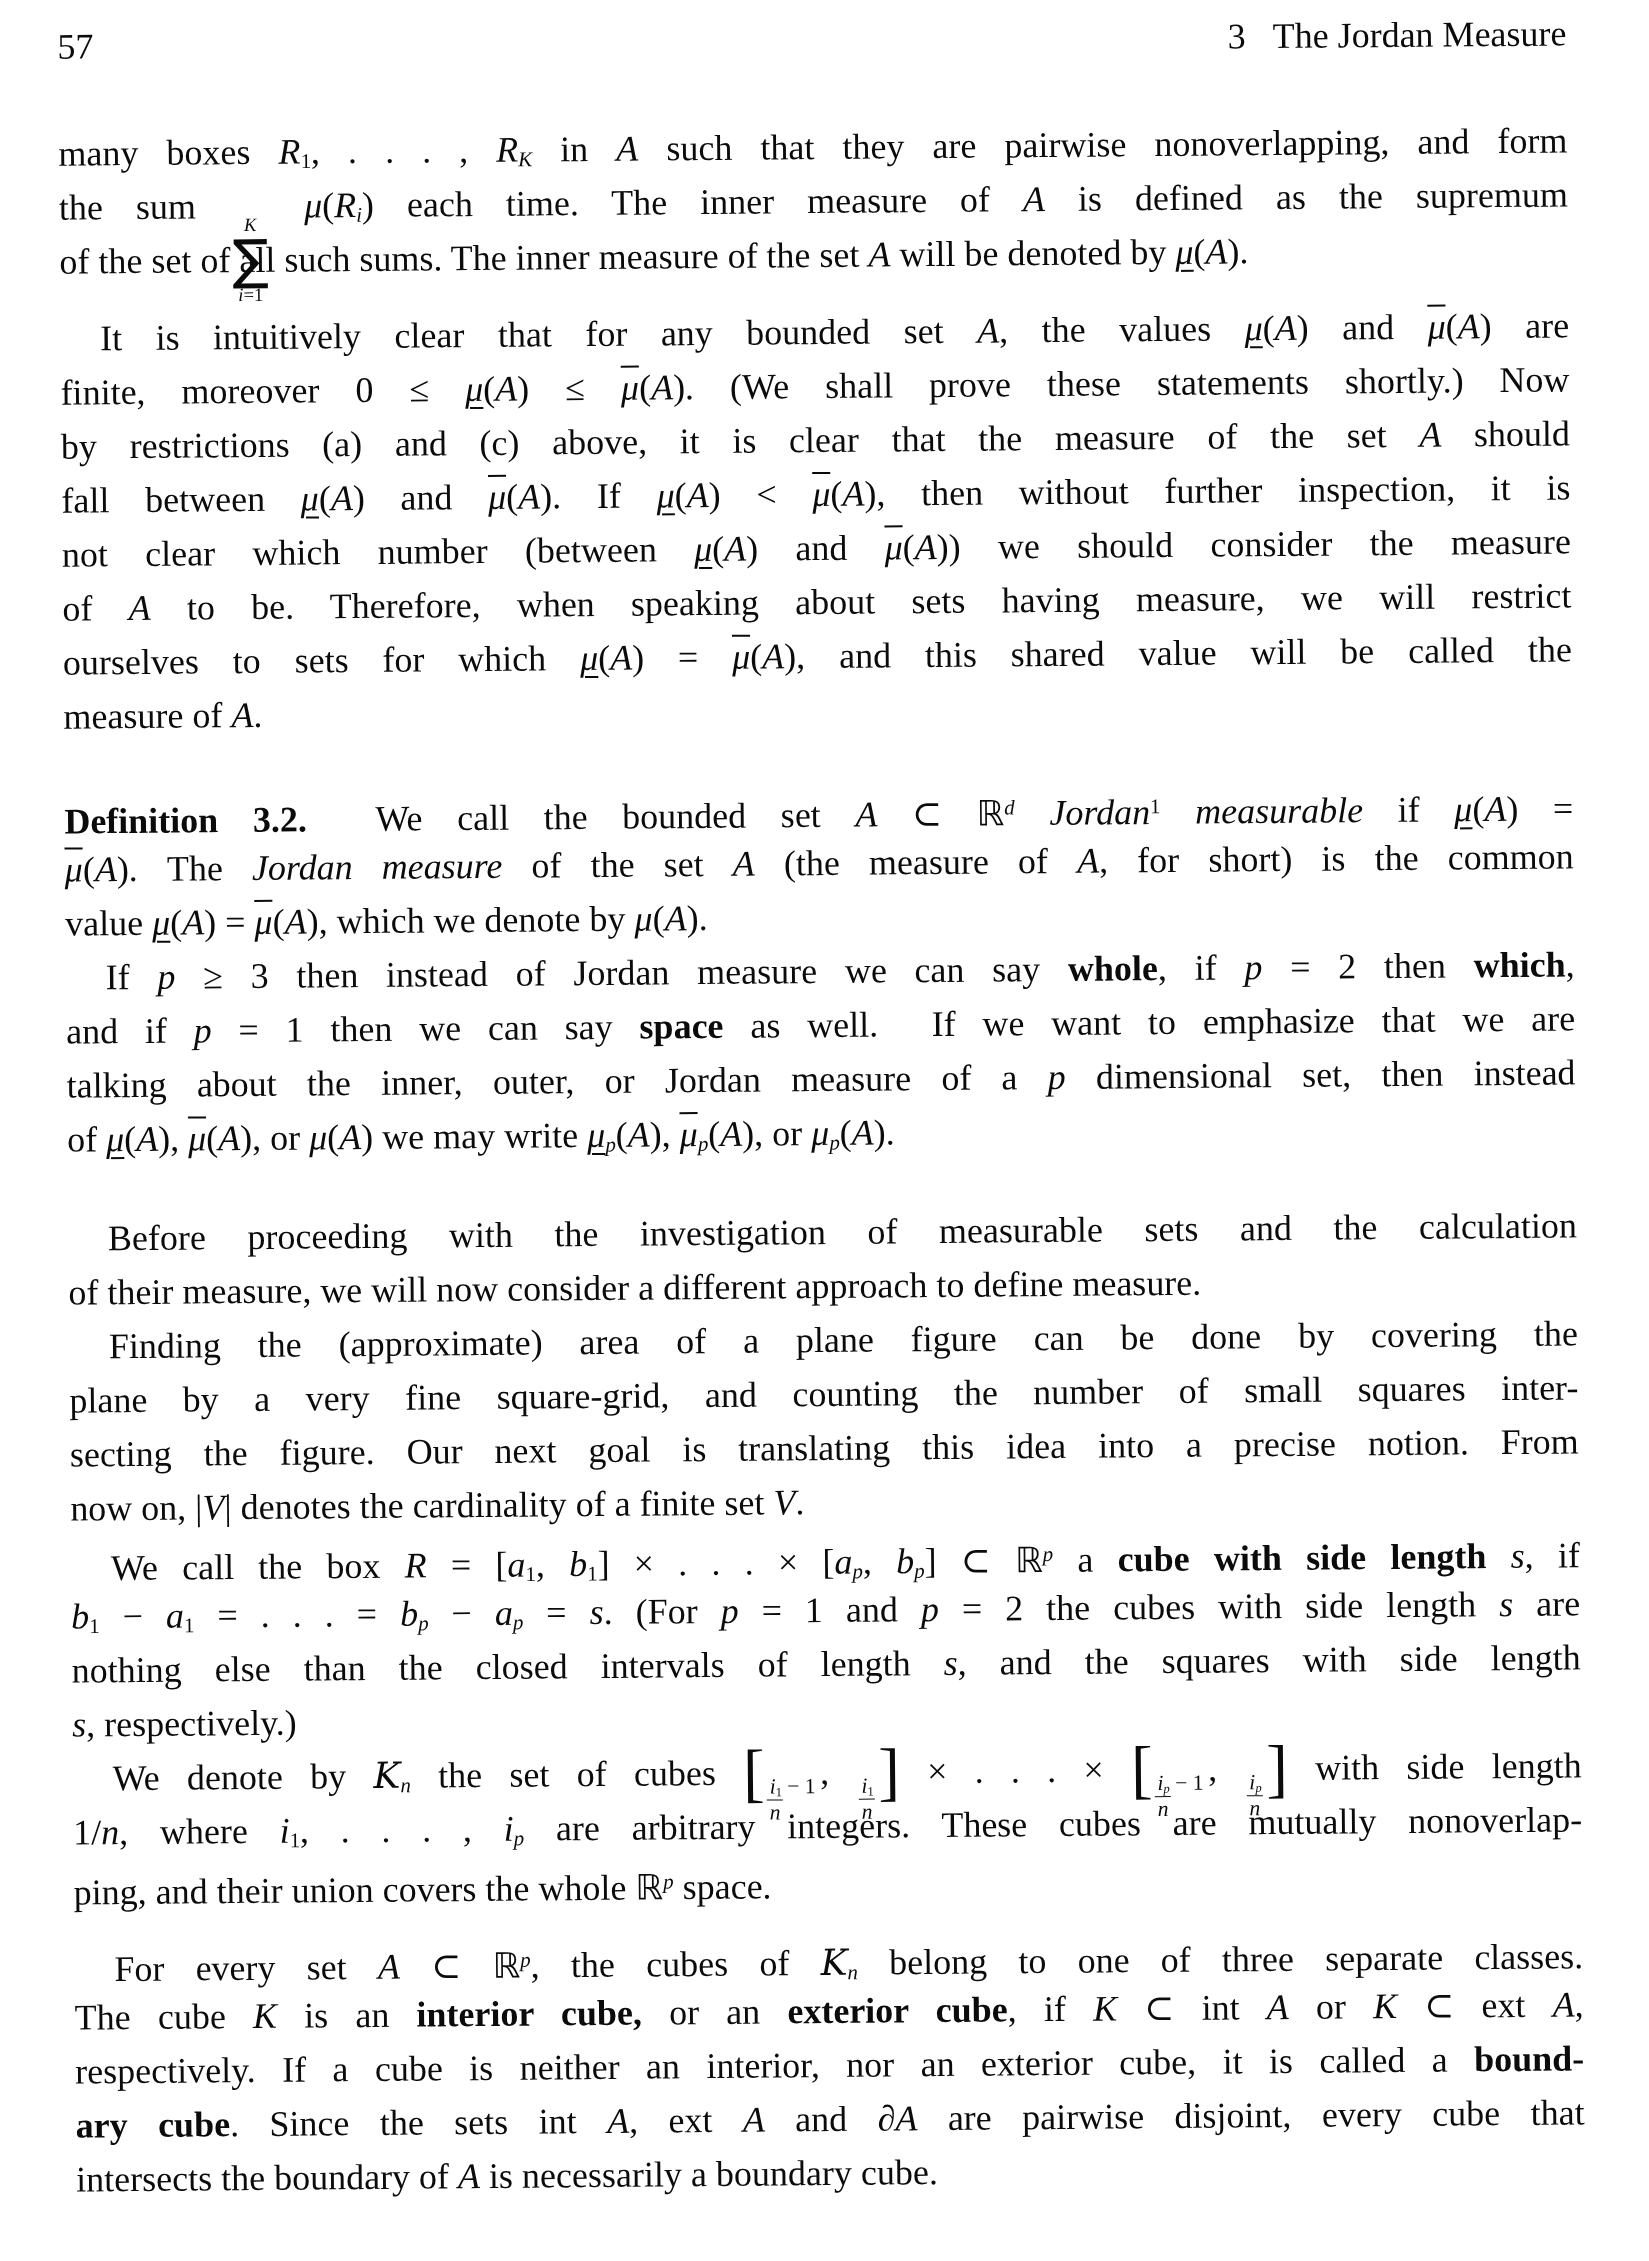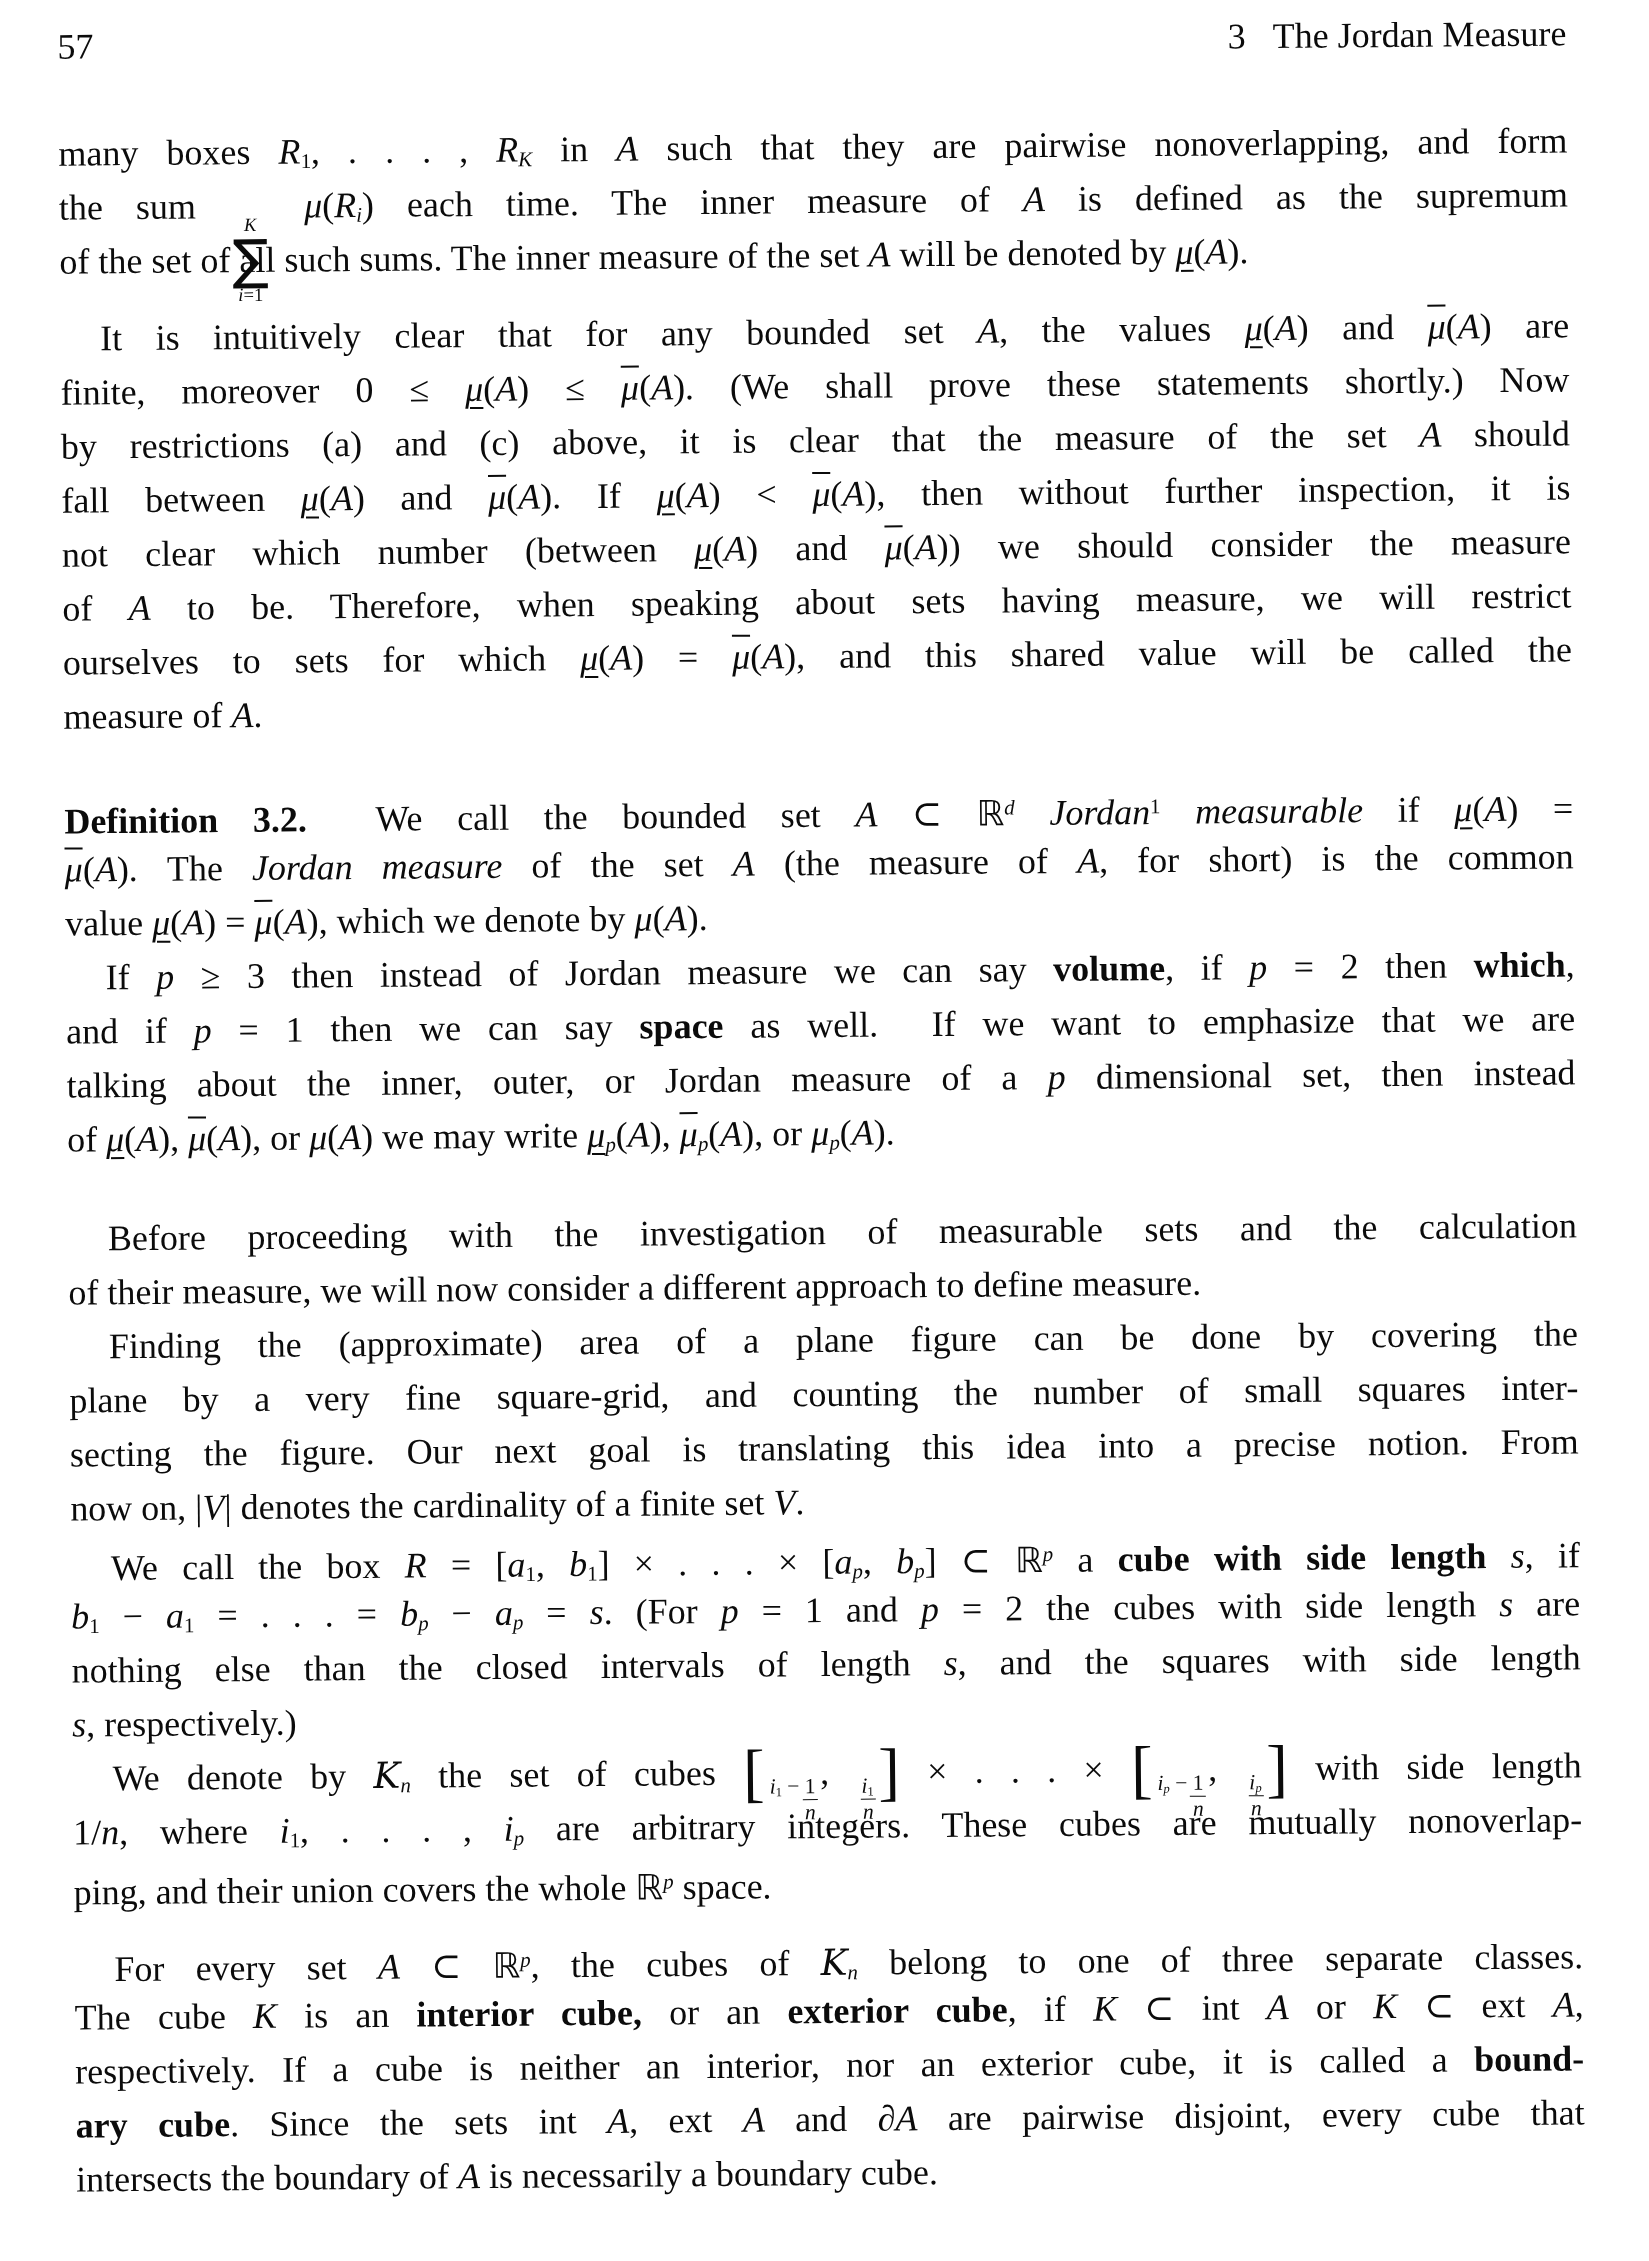--- a/index.html
+++ b/index.html
@@ -74,21 +74,21 @@
     height: 1.3em; line-height: 1;
     overflow: visible; margin: 0 .08em;
   }
   .sum-top, .sum-bot { font-size: .52em; line-height: 1; }
   .sum-sigma {
     font-size: 1.5em; line-height: .95;
     font-family: "DejaVu Sans", "Liberation Serif", sans-serif;
   }
   .frac {
     display: inline-flex; flex-direction: column;
-    align-items: flex-end; justify-content: center;
+    align-items: flex-start; justify-content: center;
     vertical-align: -0.25em;
     height: 1.25em; line-height: 1;
     overflow: visible; margin: 0 .06em;
   }
   .num, .den { font-size: .6em; line-height: 1.12; padding: 0 .12em; }
   .den { border-top: 1.9px solid #0b0b0b; }
 </style>
 </head>
 <body>
 
@@ -119,21 +119,21 @@
         <div class="line"><span>of </span><span class="it">A</span><span> to be. Therefore, when speaking about sets having measure, we will restrict</span></div>
         <div class="line"><span>ourselves to sets for which </span><span class="mu-u">μ</span><span>(</span><span class="it">A</span><span>) = </span><span class="mu-o">μ</span><span>(</span><span class="it">A</span><span>), and this shared value will be called the</span></div>
         <div class="line last"><span>measure of </span><span class="it">A</span><span>.</span></div>
       </div>
       <div class="para gap-l">
         <div class="line"><span class="bd">Definition 3.2.</span><span>&nbsp; We call the bounded set </span><span class="it">A</span><span> ⊂ </span><span class="bb">ℝ</span><span class="spi">d</span><span> </span><span class="it">Jordan</span><span class="sp">1</span><span> </span><span class="it">measurable</span><span> if </span><span class="mu-u">μ</span><span>(</span><span class="it">A</span><span>) =</span></div>
         <div class="line"><span class="mu-o">μ</span><span>(</span><span class="it">A</span><span>). The </span><span class="it">Jordan measure</span><span> of the set </span><span class="it">A</span><span> (the measure of </span><span class="it">A</span><span>, for short) is the common</span></div>
         <div class="line last"><span>value </span><span class="mu-u">μ</span><span>(</span><span class="it">A</span><span>) = </span><span class="mu-o">μ</span><span>(</span><span class="it">A</span><span>), which we denote by </span><span class="it">μ</span><span>(</span><span class="it">A</span><span>).</span></div>
       </div>
       <div class="para">
-        <div class="line ind"><span>If </span><span class="it">p</span><span> ≥ 3 then instead of Jordan measure we can say </span><span class="bd">volume</span><span>, if </span><span class="it">p</span><span> = 2 then </span><span class="bd">which</span><span>,</span></div>
+        <div class="line ind"><span>If </span><span class="it">p</span><span> ≥ 3 then instead of Jordan measure we can say </span><span class="bd">whole</span><span>, if </span><span class="it">p</span><span> = 2 then </span><span class="bd">which</span><span>,</span></div>
         <div class="line"><span>and if </span><span class="it">p</span><span> = 1 then we can say </span><span class="bd">space</span><span> as well.&nbsp; If we want to emphasize that we are</span></div>
         <div class="line"><span>talking about the inner, outer, or Jordan measure of a </span><span class="it">p</span><span> dimensional set, then instead</span></div>
         <div class="line last"><span>of </span><span class="mu-u">μ</span><span>(</span><span class="it">A</span><span>), </span><span class="mu-o">μ</span><span>(</span><span class="it">A</span><span>), or </span><span class="it">μ</span><span>(</span><span class="it">A</span><span>) we may write </span><span class="mu-u">μ</span><span class="sbi">p</span><span>(</span><span class="it">A</span><span>), </span><span class="mu-o">μ</span><span class="sbi">p</span><span>(</span><span class="it">A</span><span>), or </span><span class="it">μ</span><span class="sbi">p</span><span>(</span><span class="it">A</span><span>).</span></div>
       </div>
       <div class="para gap-l">
         <div class="line ind"><span>Before proceeding with the investigation of measurable sets and the calculation</span></div>
         <div class="line last"><span>of their measure, we will now consider a different approach to define measure.</span></div>
       </div>
       <div class="para">
         <div class="line ind"><span>Finding the (approximate) area of a plane figure can be done by covering the</span></div>

